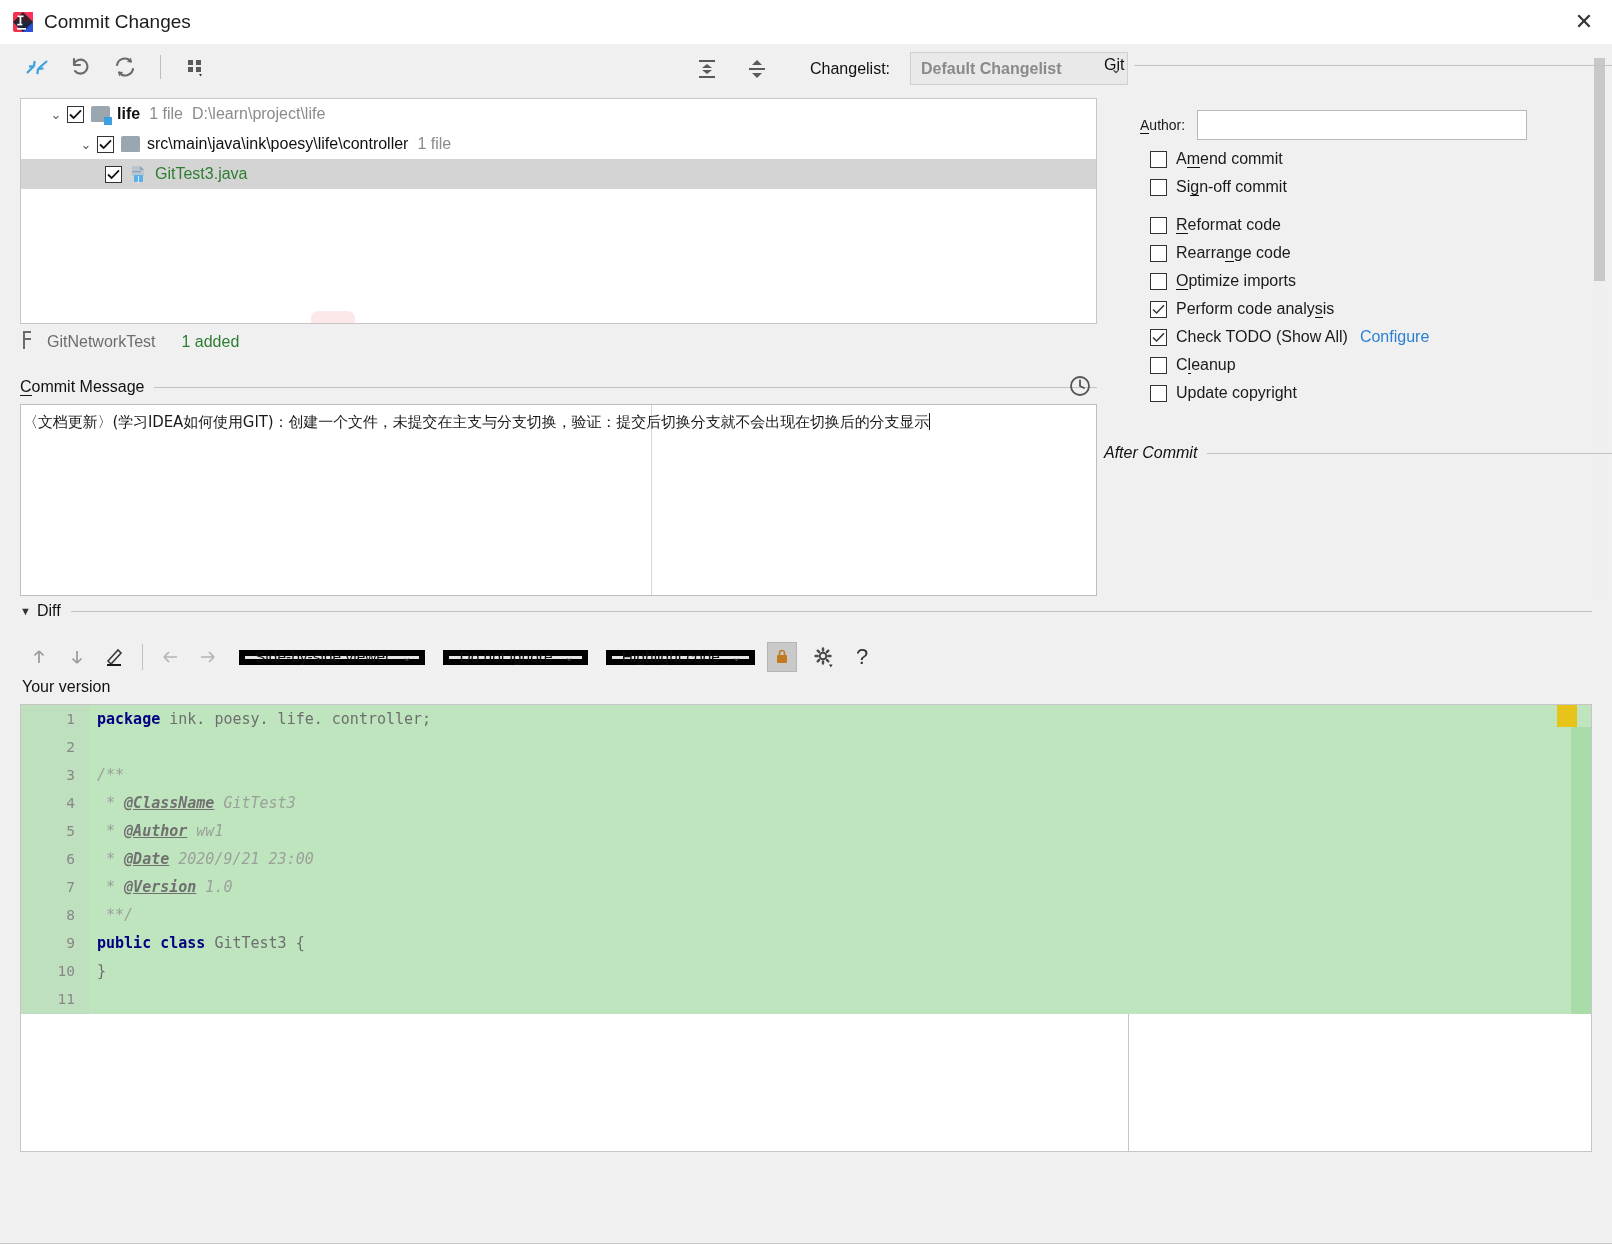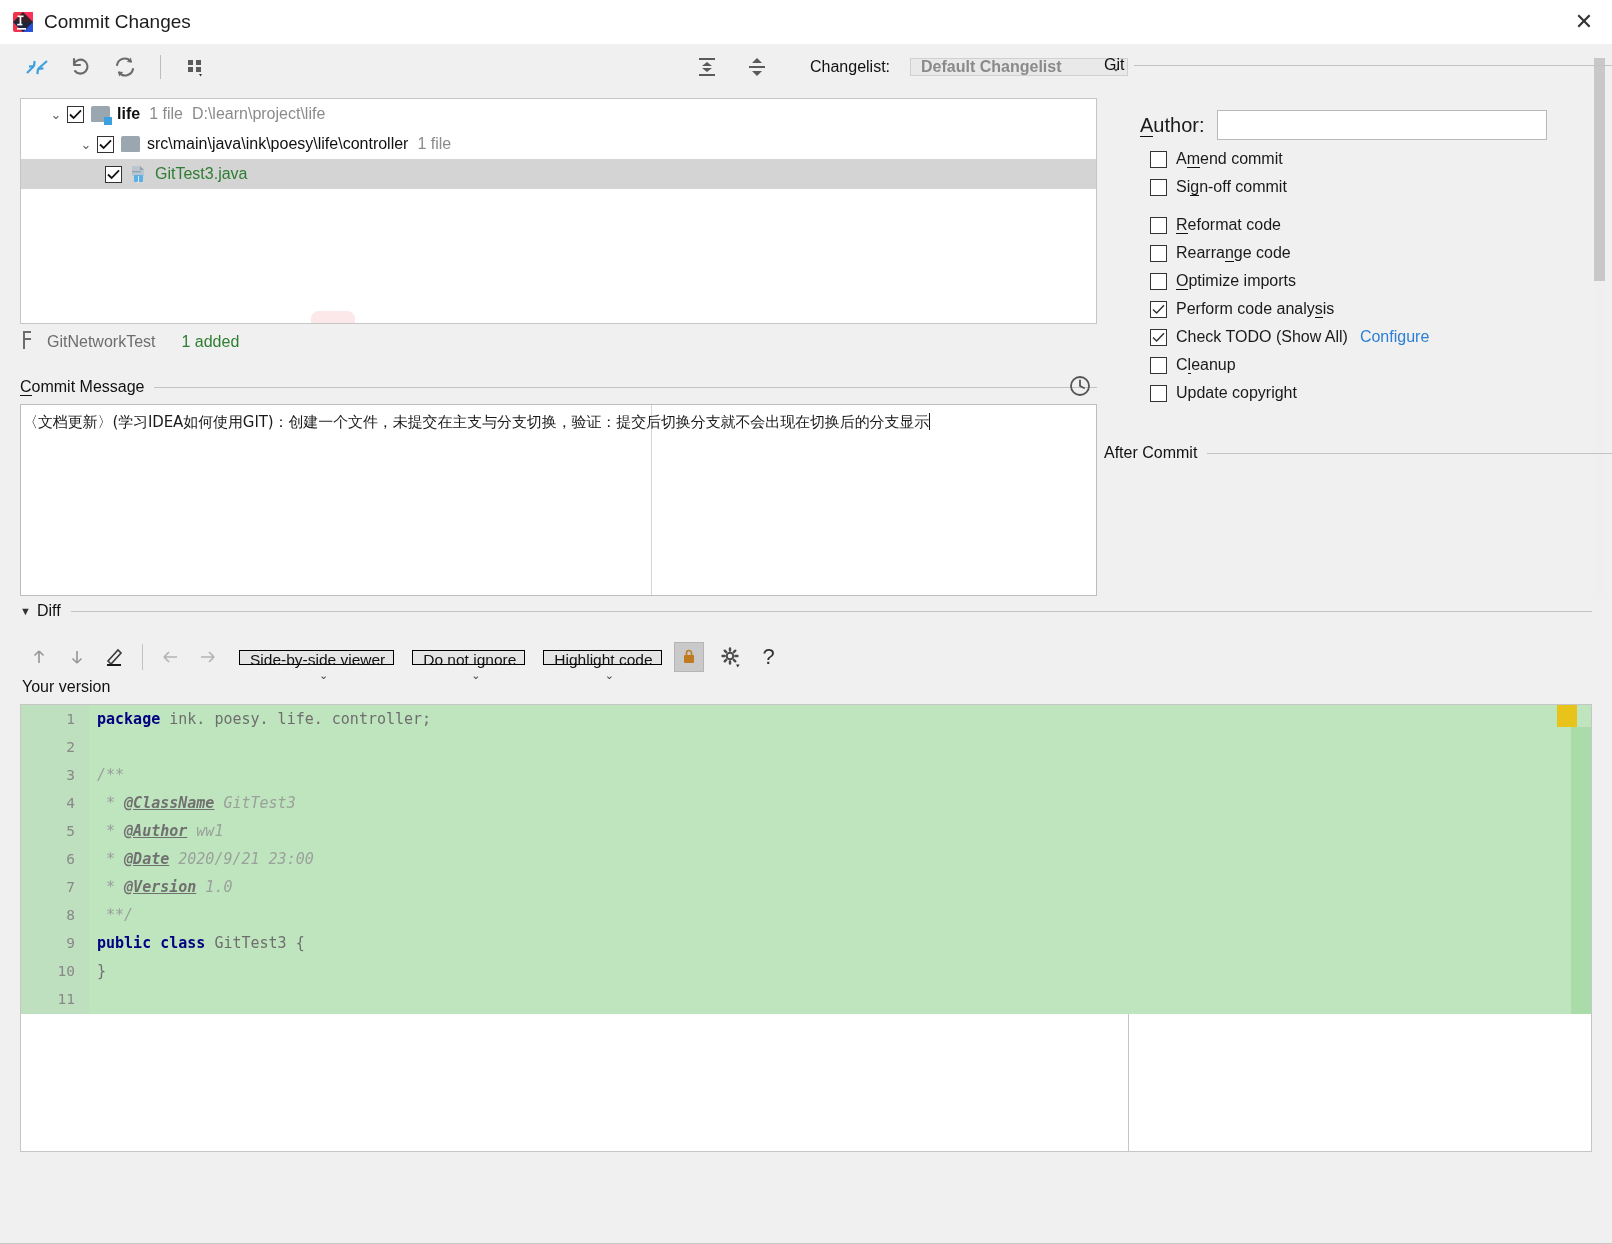--- a/index.html
+++ b/index.html
@@ -27,21 +27,21 @@
 
   
   .toolbar { position:absolute; left:0; top:44px; width:1098px; height:50px; }
   .tb-icons { position:absolute; left:22px; top:8px; display:flex; align-items:center; gap:14px; }
   .tb-ico { width:30px; height:30px; display:flex; align-items:center; justify-content:center; }
   .tb-sep { width:1px; height:24px; background:#bdbdbd; margin:0 6px; }
 
   .tb-right { position:absolute; left:692px; top:8px; display:flex; align-items:center; gap:20px; }
   .changelist-label { font-size:16px; color:#111; margin-left:18px; }
   .combo {
-    width:218px; height:18px; background:#e9e9e9; border:1px solid #d0d0d0;
+    width:218px; height:33px; background:#e9e9e9; border:1px solid #d0d0d0;
     display:flex; align-items:center; padding:0 6px 0 10px;
     font-size:16px; font-weight:bold; color:#8a8a8a;
   }
   .combo .caret { margin-left:auto; color:#555; font-size:12px; }
 
   
   .tree-box {
     position:absolute; left:20px; top:98px; width:1077px; height:226px;
     background:#ffffff; border:1px solid #c6c6c6; overflow:hidden;
   }
@@ -88,21 +88,21 @@
   }
   .cm-caret { display:inline-block; width:1px; height:17px; background:#111; vertical-align:-3px; }
   .cm-rightmargin { position:absolute; left:630px; top:0; width:1px; height:192px; background:#d7d7d7; }
 
   
   .rpanel { position:absolute; left:1104px; top:56px; width:508px; height:540px; }
   .grp { display:flex; align-items:center; }
   .grp .gname { font-size:16px; color:#111; padding-right:10px; }
   .grp .grule { flex:1; height:1px; background:#c3c3c3; }
   .author-row { display:flex; align-items:center; margin:36px 0 0 36px; }
-  .author-row label { font-size:20px; }
+  .author-row label { font-size:14px; }
   .author-row label u { text-decoration:none; border-bottom:1px solid #111; }
   .author-input {
     margin-left:12px; width:330px; height:30px; background:#fff;
     border:1px solid #b9b9b9; outline:none; font-family:"Liberation Sans", sans-serif; font-size:15px; padding:0 6px;
   }
   .ck-row { display:flex; align-items:center; margin:10px 0 0 46px; font-size:16px; }
   .ck-box {
     width:17px; height:17px; border:1.5px solid #333; background:#fff;
     display:inline-flex; align-items:center; justify-content:center; margin-right:9px; flex:none;
   }
@@ -118,22 +118,22 @@
   
   .diff-header { position:absolute; left:20px; top:602px; width:1572px; display:flex; align-items:center; }
   .diff-header .tri { color:#333; font-size:11px; margin-right:6px; }
   .diff-header .dlbl { font-size:16px; color:#111; padding-right:10px; }
   .diff-header .drule { flex:1; height:1px; background:#c3c3c3; }
 
   .diff-toolbar { position:absolute; left:20px; top:636px; height:42px; display:flex; align-items:center; gap:0px; }
   .dt-ico { width:38px; height:38px; display:flex; align-items:center; justify-content:center; }
   .dt-sep { width:1px; height:26px; background:#c2c2c2; margin:0 8px; }
   .dt-combo {
-    height:15px; background:#e5e5e5; border:1px solid #000000;
-    display:flex; align-items:center; padding:0 8px 0 10px; font-size:15.5px; color:#111; margin-right:18px;flex-direction:column;
+    height:15px; background:#e5e5e5; border:6px solid #000000;
+    display:flex; align-items:center; padding:0 8px 0 10px; font-size:15.5px; color:#111; margin-right:18px;
   }
   .dt-combo .caret { margin-left:12px; font-size:11px; color:#444; }
   .dt-toggle {
     width:30px; height:30px; background:#c9c9c9; border:1px solid #b5b5b5;
     display:flex; align-items:center; justify-content:center; margin-right:8px;
   }
 
   .yourver { position:absolute; left:22px; top:678px; font-size:16px; color:#111; }
 
   
@@ -396,21 +396,21 @@
     </div>
     <div class="ck-row">
       <span class="ck-box"></span>
       <span class="mn">C<u>l</u>eanup</span>
     </div>
     <div class="ck-row">
       <span class="ck-box"></span>
       <span>Update copyright</span>
     </div>
 
-    <div class="grp" style="margin-top:42px;">
+    <div class="grp" style="margin-top:42px;font-style:italic;">
       <span class="gname">After Commit</span>
       <span class="grule"></span>
     </div>
   </div>
 
   <div class="diff-header">
     <span class="tri">▼</span>
     <span class="dlbl">Diff</span>
     <span class="drule"></span>
   </div>

